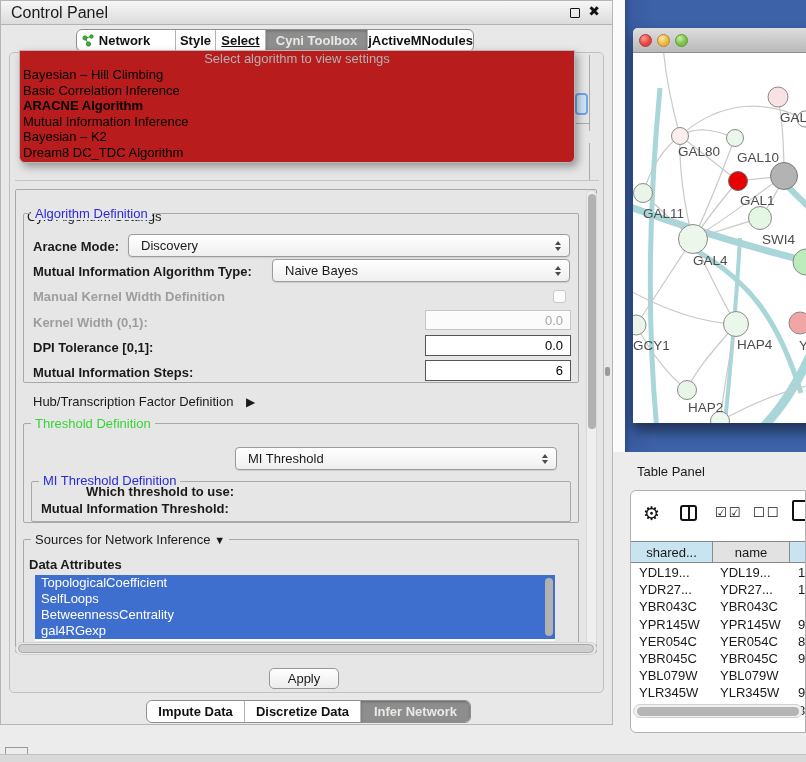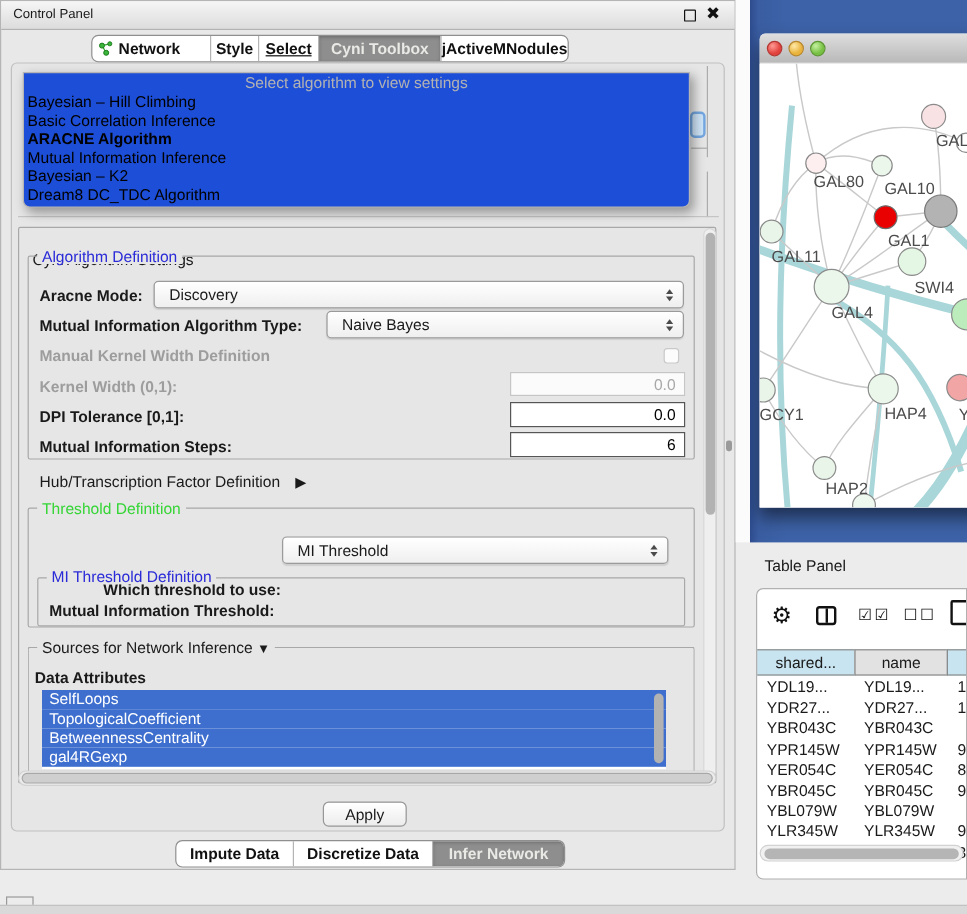--- a/index.html
+++ b/index.html
@@ -5,32 +5,32 @@
   html,body{margin:0;padding:0;}
   body{font-family:"Liberation Sans","DejaVu Sans",sans-serif;background:#ececec;}
   #stage{position:relative;width:806px;height:762px;overflow:hidden;background:#ececec;font-size:13px;color:#1a1a1a;}
   .lbl{position:absolute;white-space:nowrap;font-size:13px;color:#1a1a1a;}
   .b{font-weight:bold;}
   .dis{color:#9d9d9d;}
 
   
   .control-panel{position:absolute;left:0;top:8;width:613px;height:725px;background:#e8e8e8;border:1px solid #b5b5b5;box-sizing:border-box;}
   .titlebar{position:absolute;left:0;top:0;width:611px;height:23px;background:linear-gradient(#f6f6f6,#dcdcdc);border-bottom:1px solid #b2b2b2;}
-  .titlebar .tt{position:absolute;left:10px;top:0;line-height:23px;font-size:11px;color:#1a1a1a;}
+  .titlebar .tt{position:absolute;left:10px;top:0;line-height:23px;font-size:16px;color:#1a1a1a;}
   .float-ic{position:absolute;right:32px;top:7px;width:8px;height:8px;border:1.6px solid #111;border-radius:1px;}
   .close-ic{position:absolute;right:12px;top:2px;font-size:14px;font-weight:bold;color:#111;}
 
   .seg{position:absolute;display:flex;height:23px;background:#fff;border:1px solid #8f8f8f;border-radius:6px;overflow:hidden;box-sizing:border-box;}
   .seg .tab{display:flex;align-items:center;justify-content:center;font-size:13px;font-weight:bold;color:#111;border-left:1px solid #b4b4b4;box-sizing:border-box;}
   .seg .tab:first-child{border-left:none;}
   .seg .tab.sel{background:#8e8e8e;color:#e9e9e6;box-shadow:inset 0 1px 3px rgba(0,0,0,.25);}
 
   .main-panel{position:absolute;left:8px;top:51px;width:595px;height:641px;background:#e6e6e6;border:1px solid #c0c0c0;border-radius:5px;box-sizing:border-box;}
 
-  .popup{position:absolute;left:18px;top:49px;width:556px;height:113px;background:#1d4ed8;border:1px solid #b5b5b5;border-radius:0 0 6px 6px;box-shadow:3px 4px 9px rgba(0,0,0,.35);box-sizing:border-box;z-index:5;margin-top:10px;}
+  .popup{position:absolute;left:18px;top:49px;width:556px;height:113px;background:#b91c1c;border:1px solid #b5b5b5;border-radius:0 0 6px 6px;box-shadow:3px 4px 9px rgba(0,0,0,.35);box-sizing:border-box;z-index:5;}
   .popup .ph{height:16px;line-height:16px;text-align:center;color:#b2b2b2;font-size:13px;}
   .popup .it{height:15.5px;line-height:15.5px;padding-left:3px;font-size:13px;color:#000;}
 
   .group{position:absolute;border:1px solid #a8a8a8;border-radius:2px;box-sizing:border-box;}
   .gt{position:absolute;background:#e6e6e6;padding:0 4px;font-size:13px;white-space:nowrap;line-height:13px;}
   .t-blue{color:#2a2ad8;}
   .t-green{color:#35d535;}
 
   .combo{position:absolute;background:linear-gradient(#ffffff,#efefef);border:1px solid #9b9b9b;border-radius:4px;box-sizing:border-box;display:flex;align-items:center;padding-left:12px;font-size:13px;box-shadow:0 1px 1px rgba(0,0,0,.10);}
   .arrows{position:absolute;right:8px;top:50%;transform:translateY(-50%);display:flex;flex-direction:column;gap:2px;}
@@ -210,22 +210,22 @@
     <span class="lbl b" style="left:40px;top:500px;">Mutual Information Threshold:</span>
 
     <div class="group" style="left:22px;top:538px;width:556px;height:116px;border-bottom:none;"></div>
     <span class="gt" style="left:30px;top:532px;">
       <span>Sources for Network Inference</span>
       <span style="font-size:11px;"> ▼</span>
     </span>
     <span class="lbl b" style="left:28px;top:556px;">Data Attributes</span>
 
     <div class="attr-list" style="left:34px;top:574px;width:520px;height:66px;">
+      <div class="ai">TopologicalCoefficient</div>
       <div class="ai">SelfLoops</div>
-      <div class="ai">TopologicalCoefficient</div>
       <div class="ai">BetweennessCentrality</div>
       <div class="ai">gal4RGexp</div>
     </div>
     <div class="sb-thumb" style="left:544px;top:577px;width:8px;height:58px;"></div>
 
     <div class="sb-track-h" style="left:14px;top:641px;width:582px;height:13px;">
       <div class="sb-thumb-h" style="left:2px;top:1px;width:576px;height:9px;"></div>
     </div>
 
     <div class="btn" style="left:268px;top:667px;width:70px;height:21px;">

